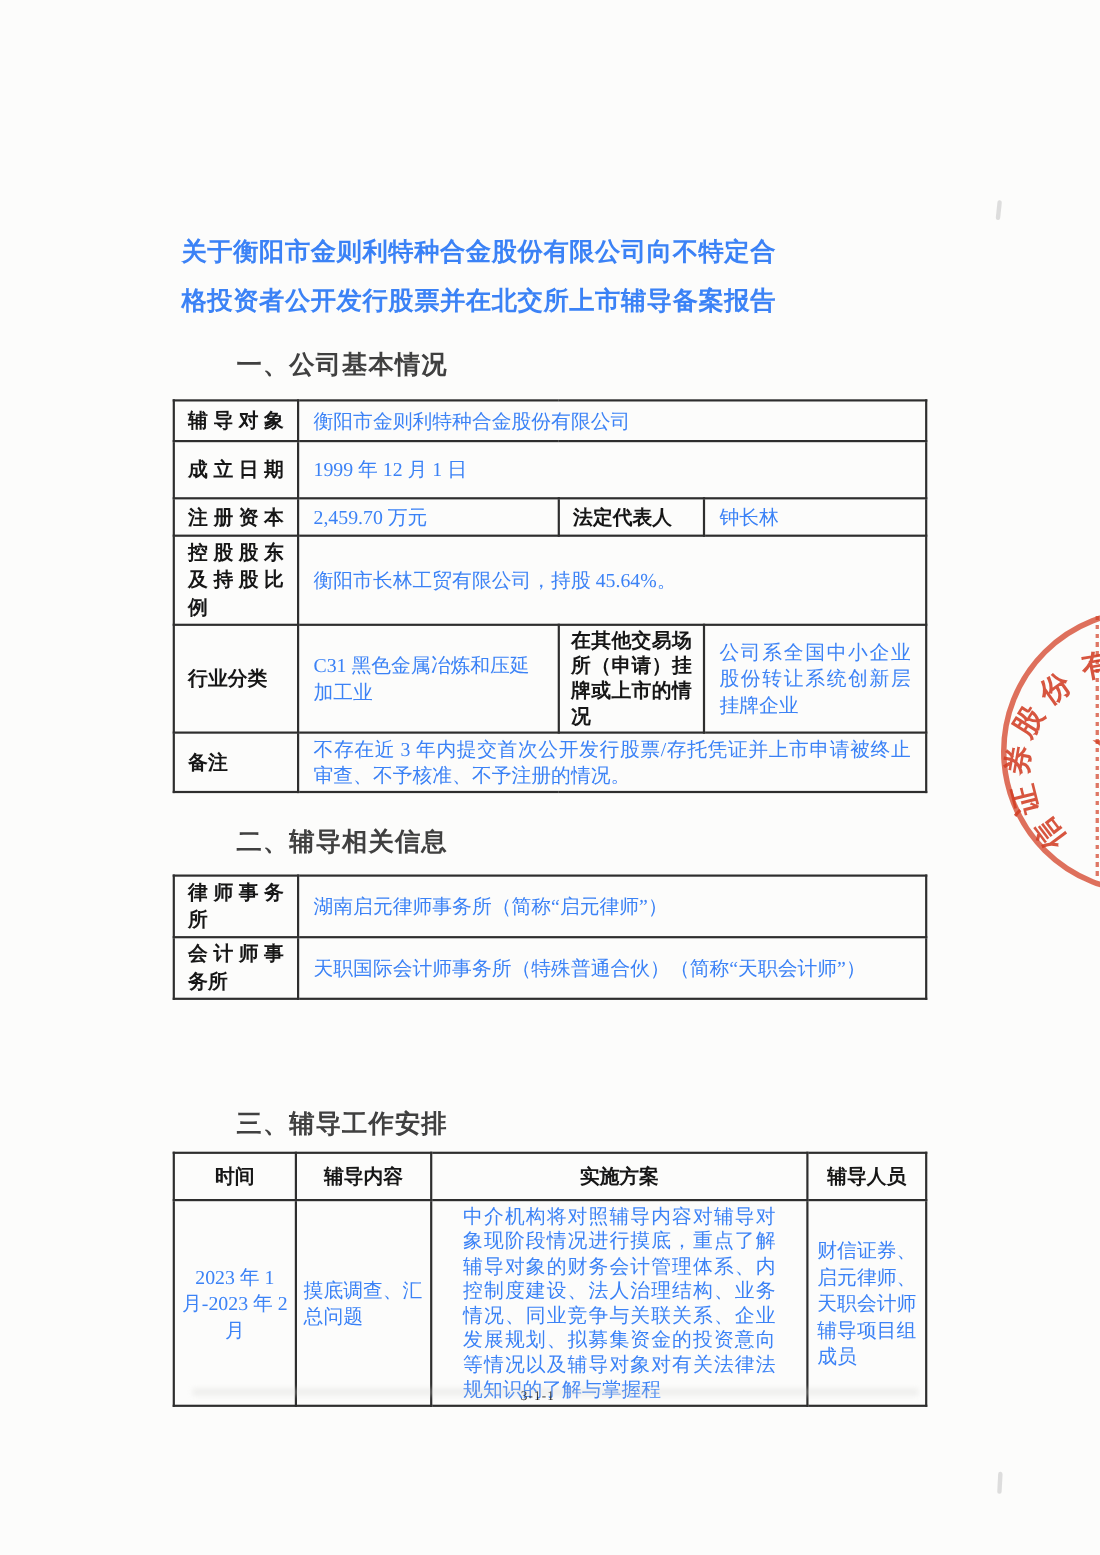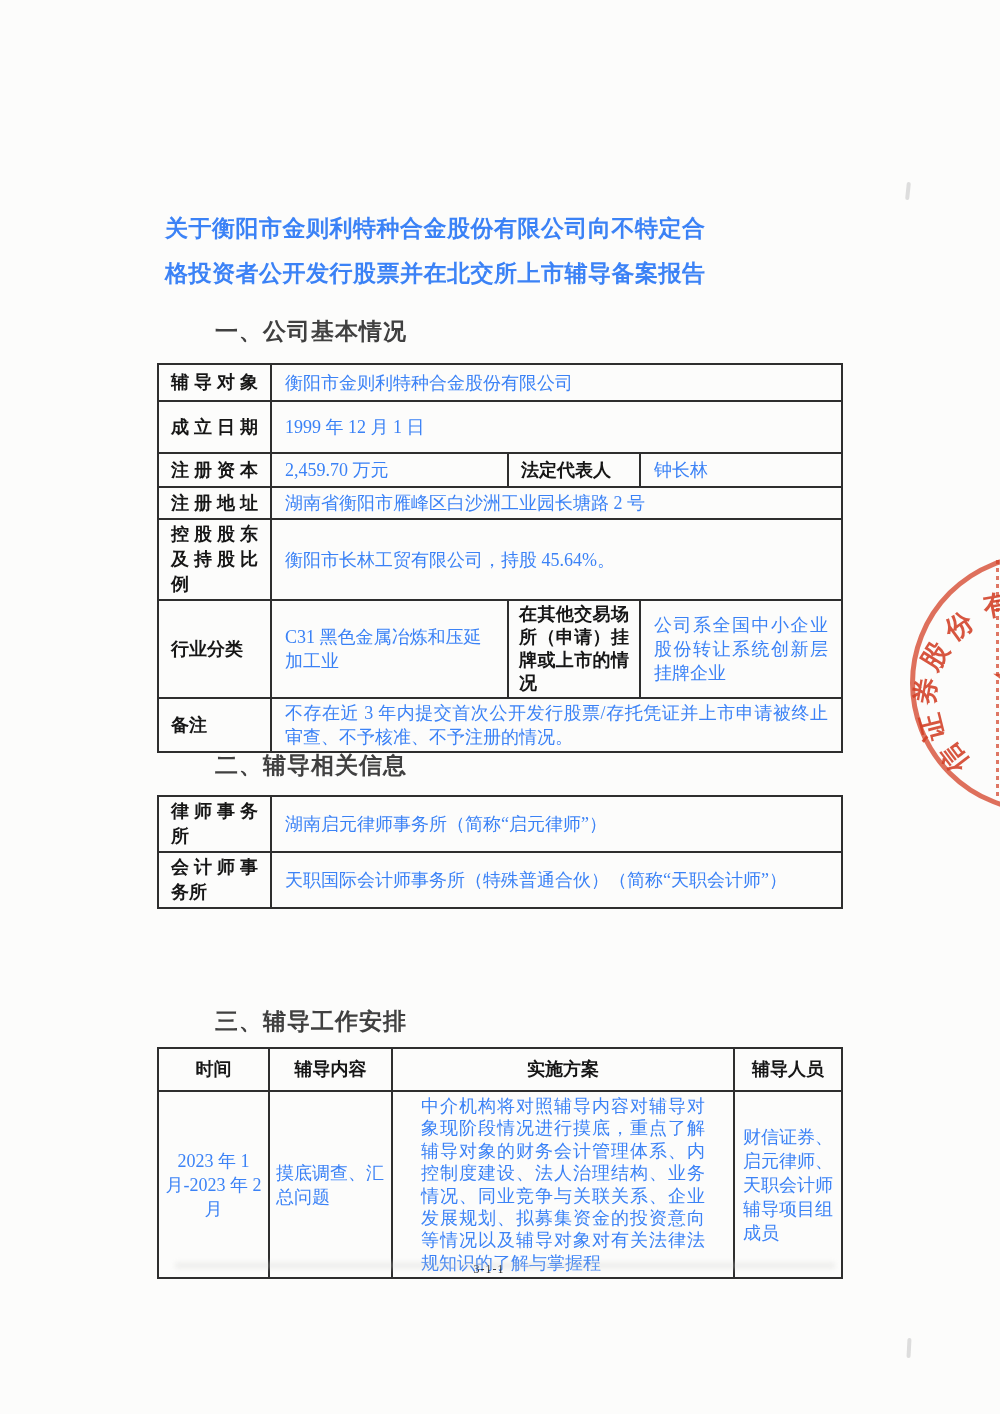--- a/index.html
+++ b/index.html
@@ -82,24 +82,20 @@
   <tr style="height:52px">
     <td class="lbl spread">成立日期</td>
     <td class="val" colspan="3">1999 年 12 月 1 日</td>
   </tr>
   <tr style="height:34px">
     <td class="lbl spread">注册资本</td>
     <td class="val">2,459.70 万元</td>
     <td class="lbl">法定代表人</td>
     <td class="val">钟长林</td>
   </tr>
-  <tr style="height:32px">
-    <td class="lbl spread">注册地址</td>
-    <td class="val" colspan="3">湖南省衡阳市雁峰区白沙洲工业园长塘路 2 号</td>
-  </tr>
   <tr style="height:75px">
     <td class="lbl just">控股股东及持股比例</td>
     <td class="val" colspan="3">衡阳市长林工贸有限公司，持股 45.64%。</td>
   </tr>
   <tr style="height:96px">
     <td class="lbl">行业分类</td>
     <td class="val">C31 黑色金属冶炼和压延加工业</td>
     <td class="lbl just" style="padding:2px 10px; line-height:23px;">在其他交易场所（申请）挂牌或上市的情况</td>
     <td class="val just">公司系全国中小企业股份转让系统创新层挂牌企业</td>
   </tr>

